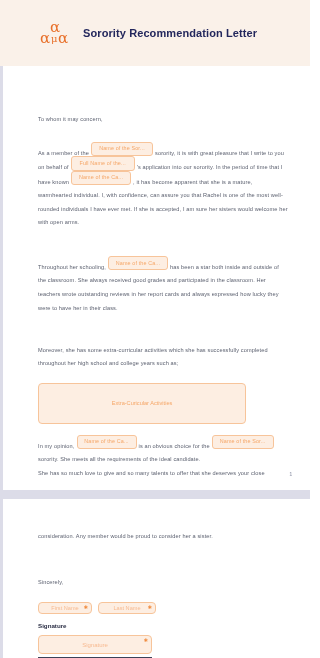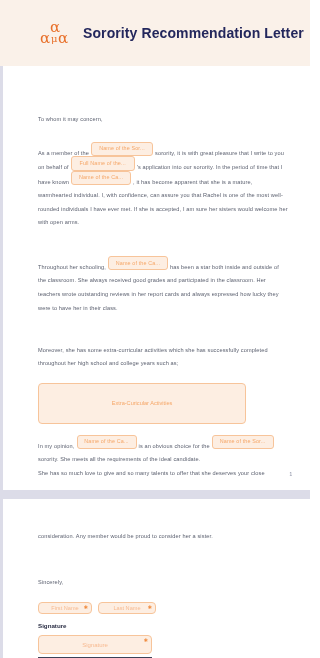--- a/index.html
+++ b/index.html
@@ -47,21 +47,21 @@
     color: #e8702a;
     font-family: "DejaVu Serif", serif;
     line-height: 1;
   }
   .logo .a1 { left: 0px;  top: 12px; font-size: 15px; }
   .logo .mu { left: 11px; top: 15px; font-size: 10px; }
   .logo .a2 { left: 18px; top: 12px; font-size: 15px; }
   .logo .a3 { left: 10px; top: 1px;  font-size: 15px; }
 
   .header-title {
-    font-size: 14px;
+    font-size: 11px;
     font-weight: bold;
     color: #23275c;
     letter-spacing: 0.1px;
     white-space: nowrap;
   }
 
   
   .doc {
     padding: 0 22px 0 38px;
     position: relative;

